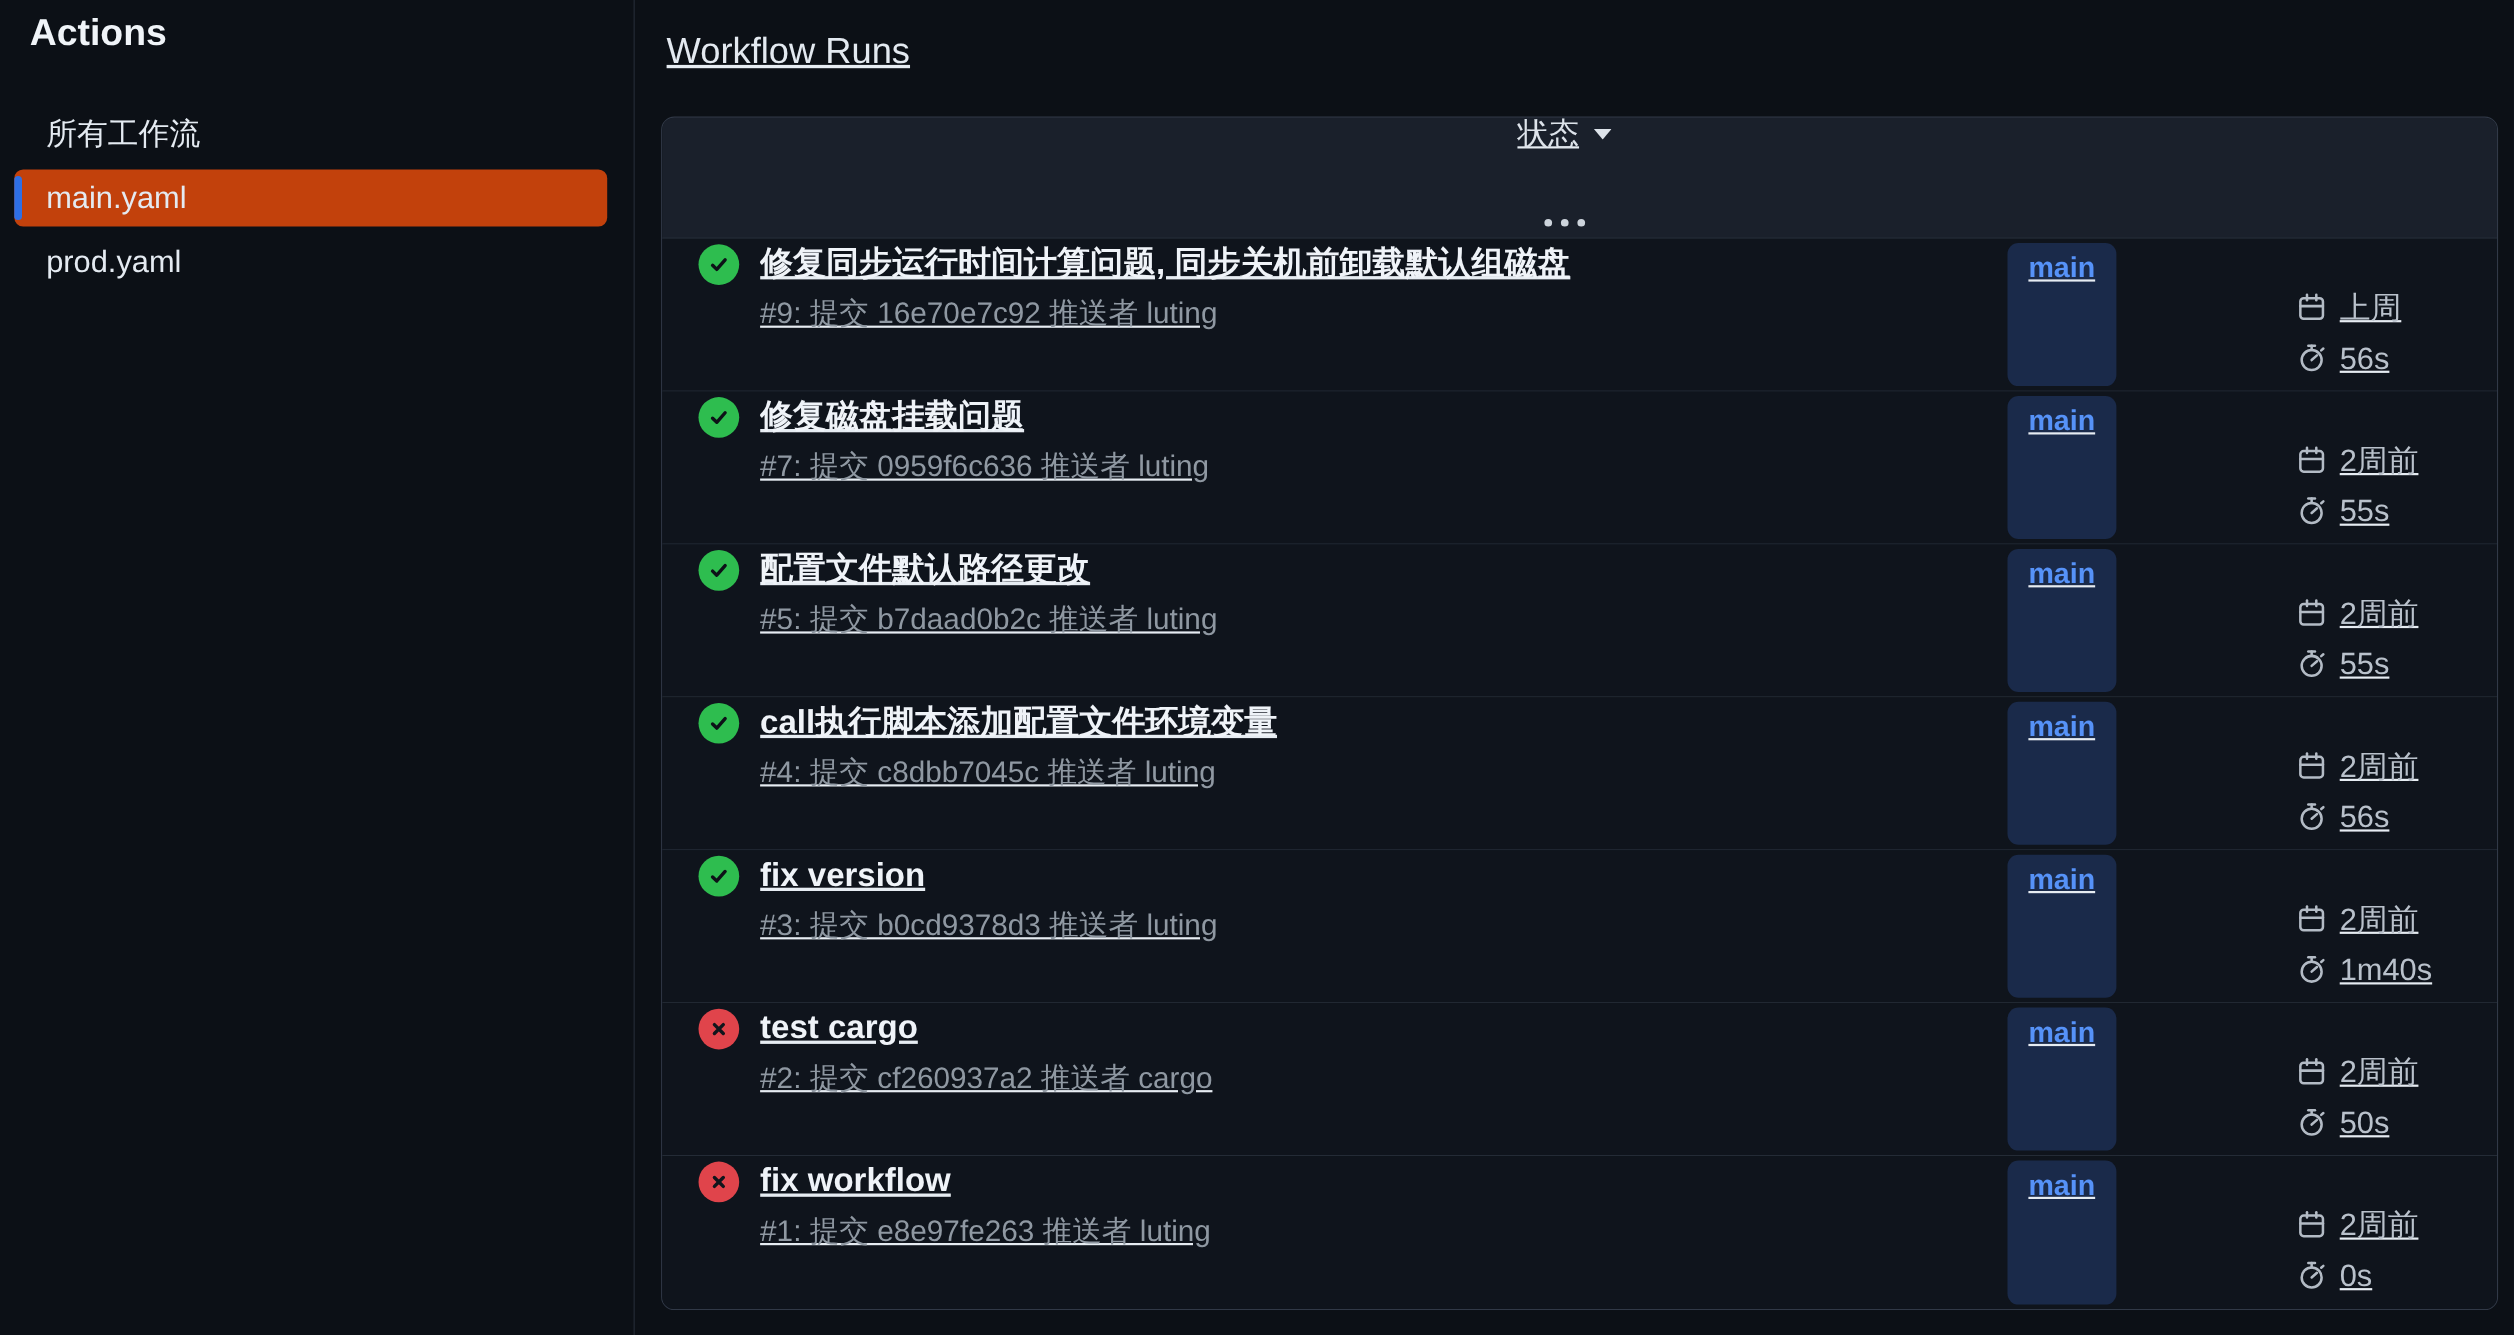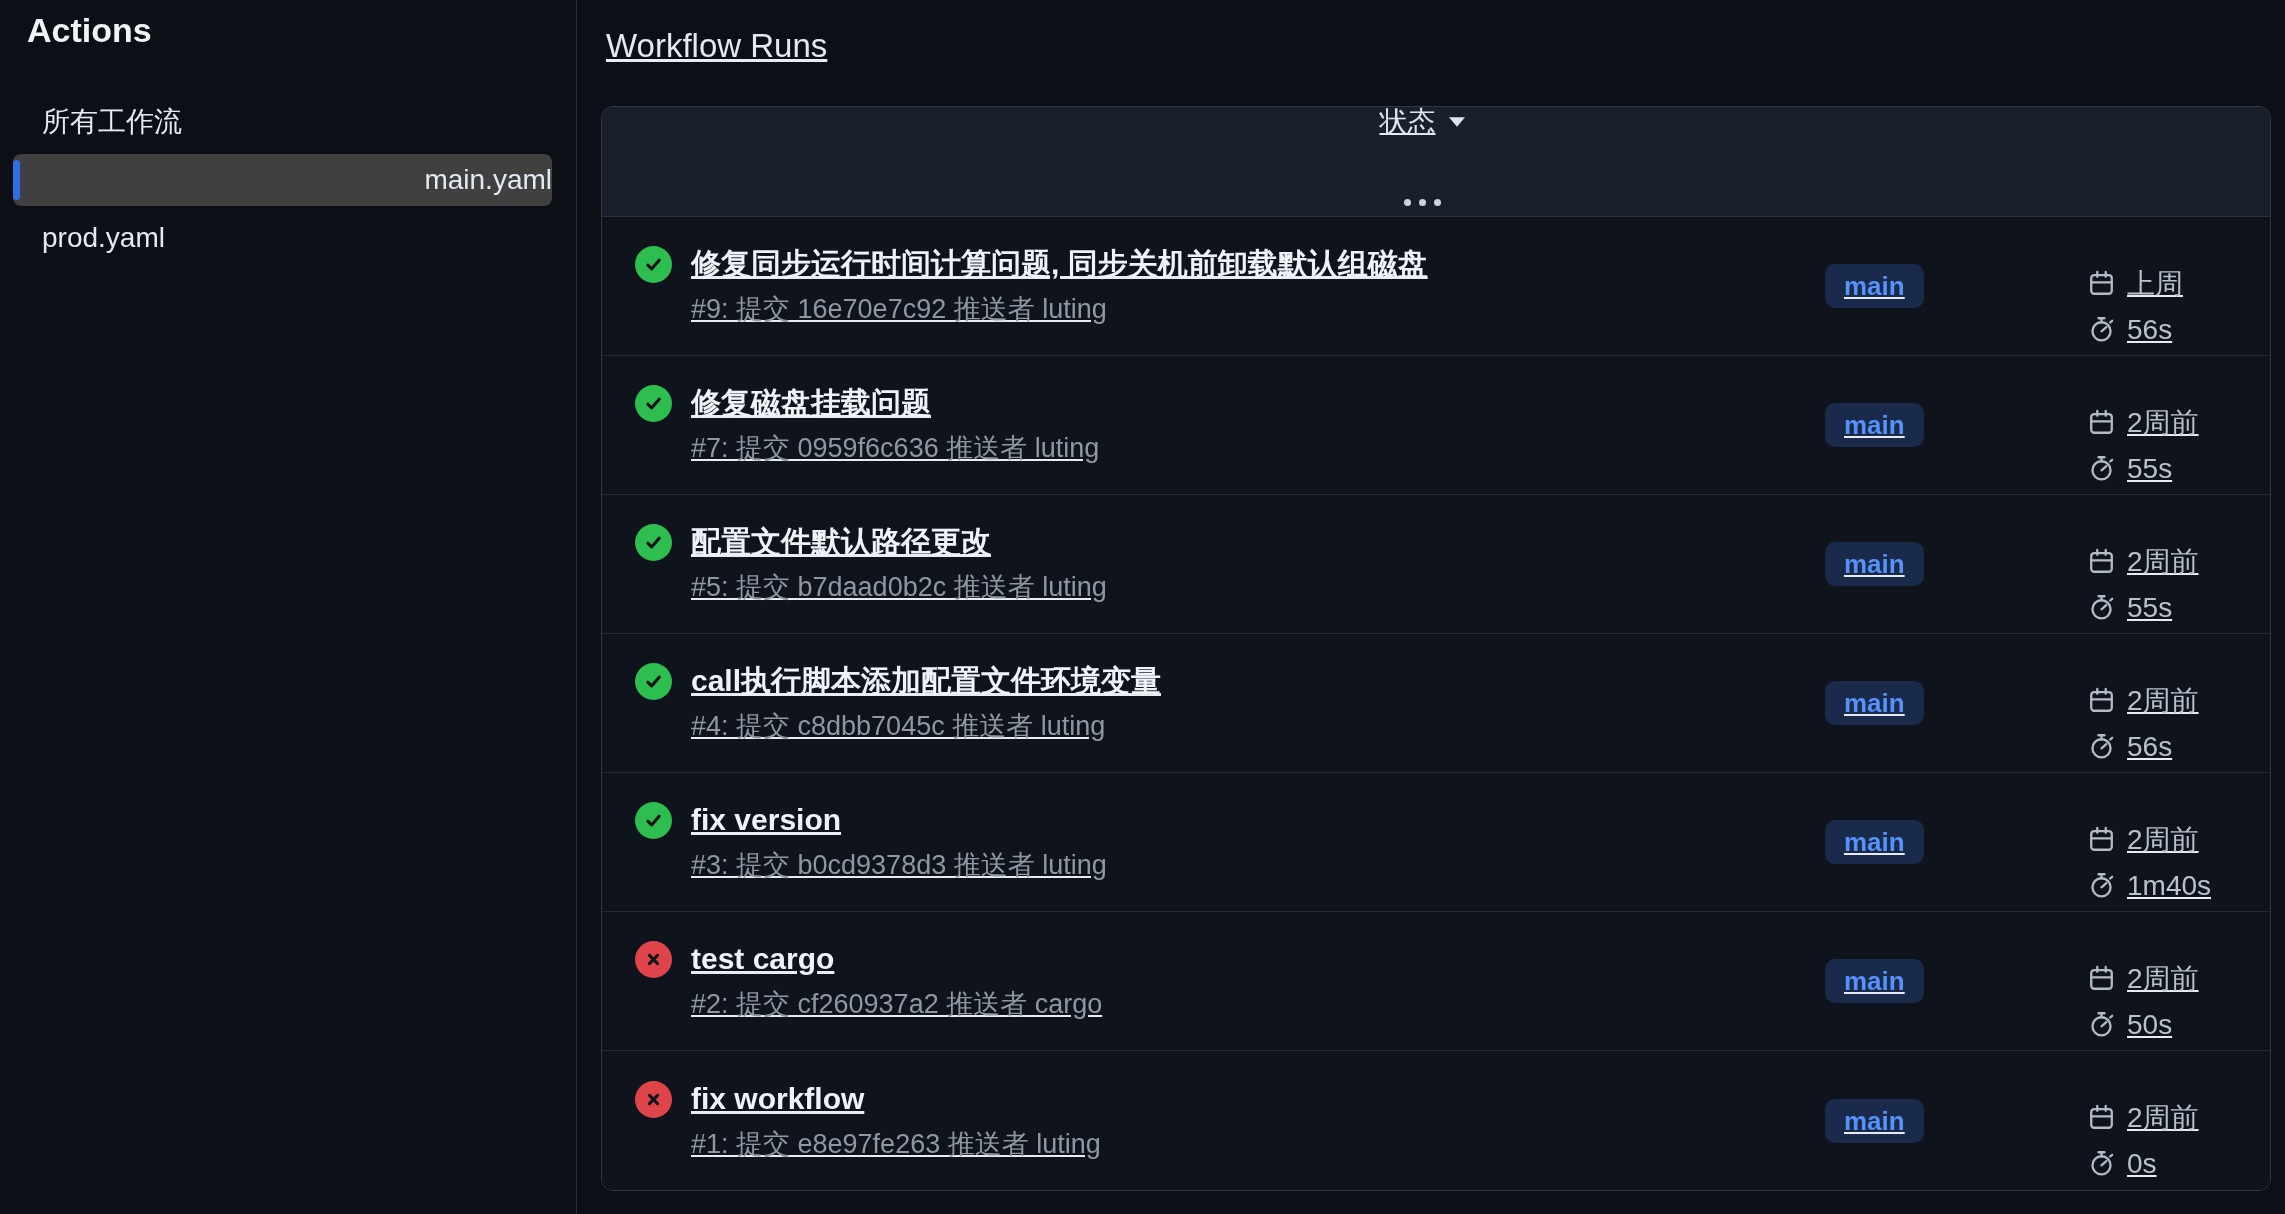--- a/index.html
+++ b/index.html
@@ -21,21 +21,21 @@
     font-size:34px; font-weight:700; color:#f0f4f8;
     margin-left:27px; line-height:40px;
   }
   .workflow-list { margin-top:46px; padding:0 24px 0 13px; }
   .wf-item {
     position:relative; height:52px; margin-bottom:6px;
     display:flex; align-items:center;
     padding-left:29px; border-radius:8px;
     font-size:28px; color:#e4eaf1; cursor:pointer;
   }
-  .wf-item.selected { background:#404040;justify-content:flex-end; }
+  .wf-item.selected { background:#c2410c; }
   .wf-item .accent { display:none; }
   .wf-item.selected .accent {
     display:block; position:absolute; left:0; top:6px; bottom:6px;
     width:7px; border-radius:4px; background:#2e6fe6;
   }
 
   
   .main { flex:1; min-width:0;text-decoration:underline; }
   .main-title {
     margin:26px 0 0 29px; font-size:33px; font-weight:500;
@@ -61,21 +61,21 @@
   .kebab-btn {
     background:none; border:none; cursor:pointer;
     display:flex; align-items:center; gap:8px; padding:10px 4px;
   }
   .kebab-btn .dot {
     width:7px; height:7px; border-radius:50%; background:#cdd4dc;
   }
 
   
   .run-row {
-    display:flex; align-items:center; height:139px;
+    display:flex; height:139px;
     padding:4px 33px; border-bottom:1px solid #242b36;
     background:#0f141c; cursor:pointer;
   }
   .run-row:last-child { border-bottom:none; }
   .run-left { flex:1; min-width:0; display:flex; align-items:flex-start; gap:19px; }
   .run-status {
     flex:none; width:37px; height:37px; border-radius:50%;
     display:flex; align-items:center; justify-content:center; margin-top:1px;
   }
   .run-status svg { width:19px; height:19px; }

